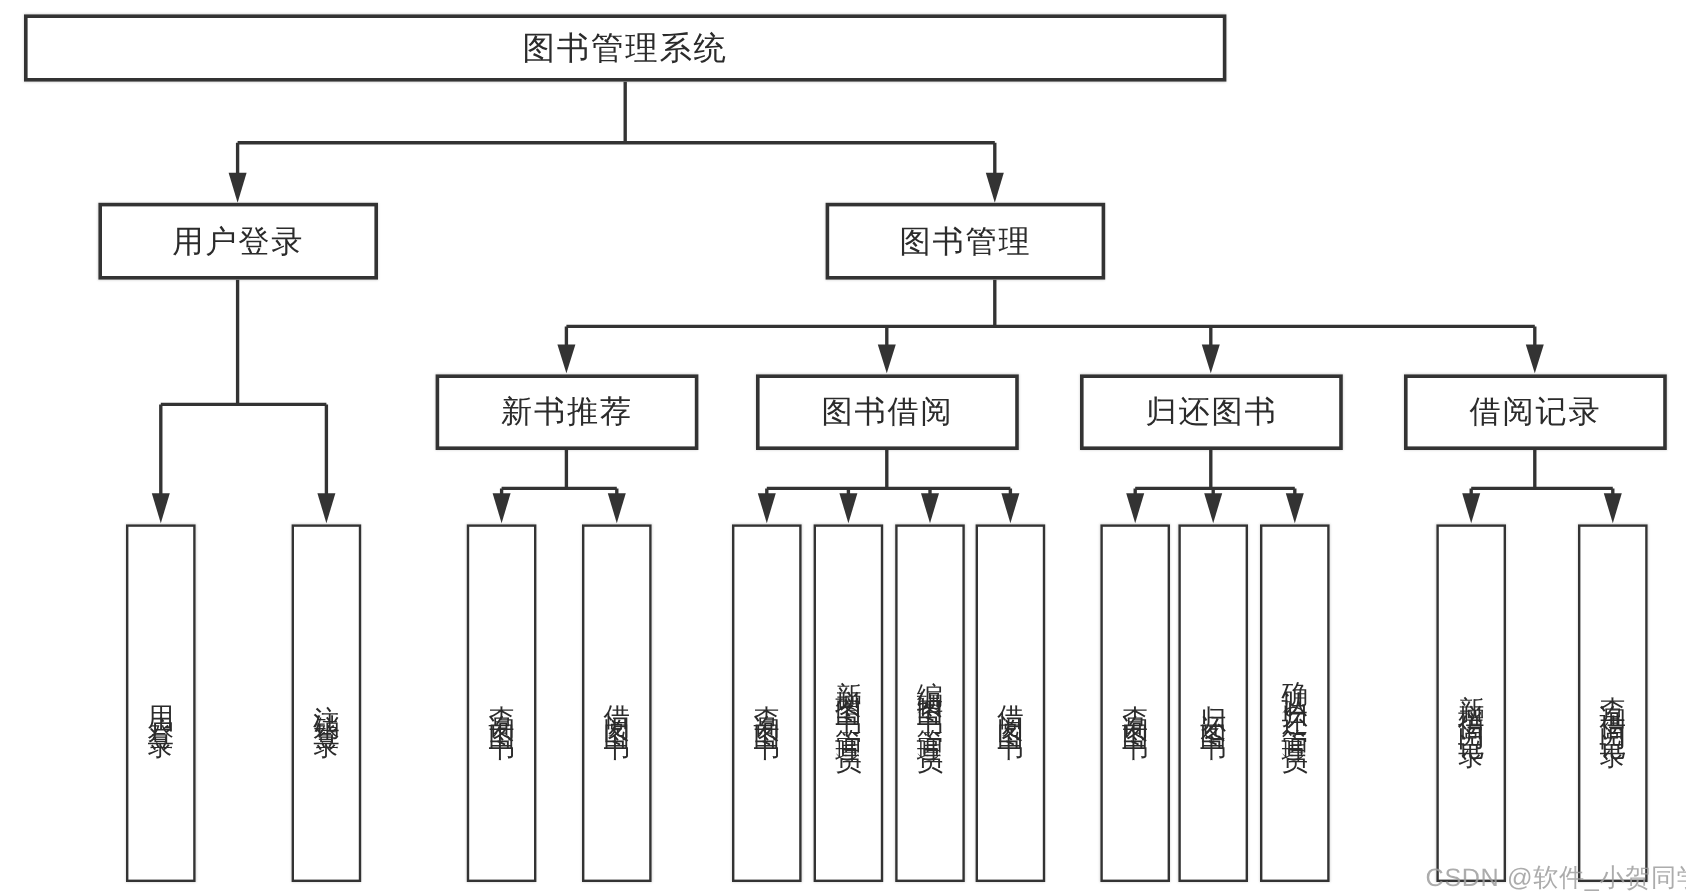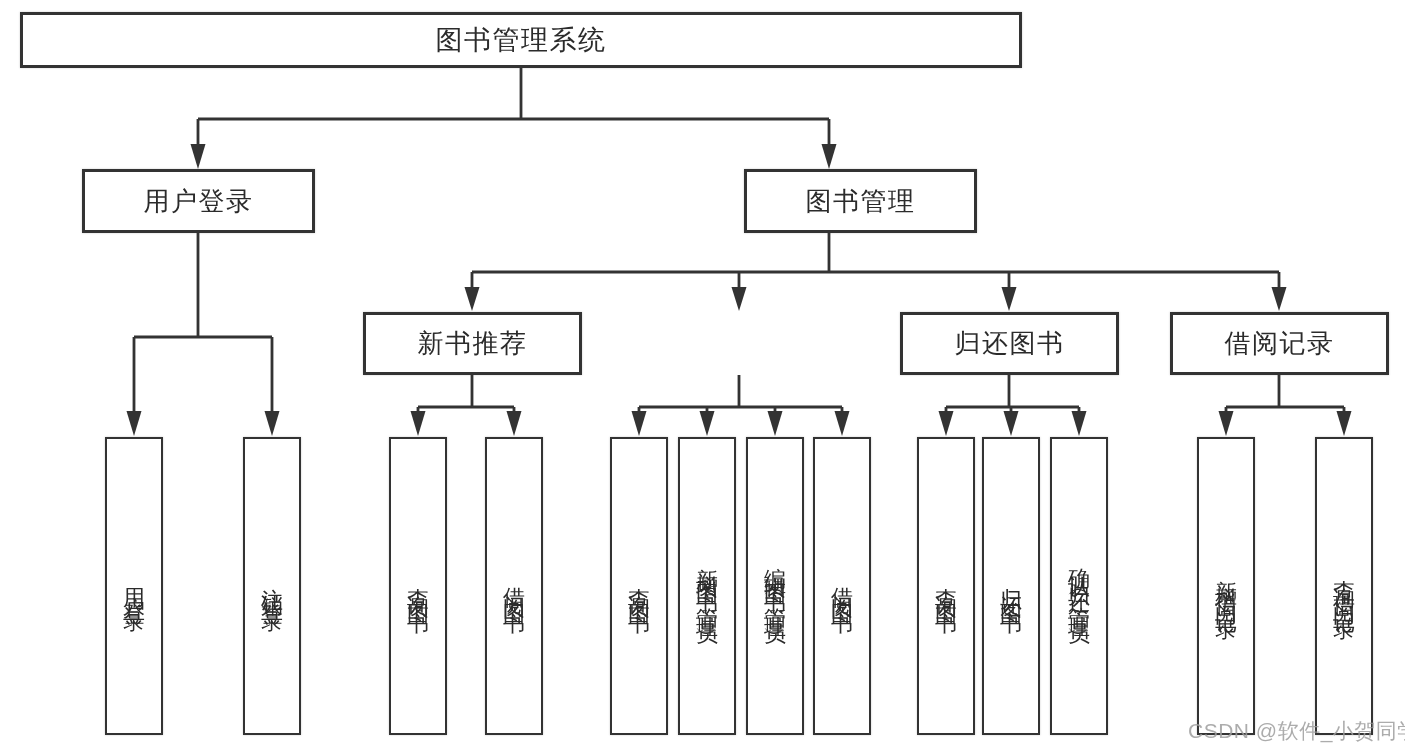--- a/index.html
+++ b/index.html
@@ -89,23 +89,24 @@
       <polygon points="1011,436 1003.5,411 1018.5,411"></polygon>
       <polygon points="1079,436 1071.5,411 1086.5,411"></polygon>
       <polygon points="1226,436 1218.5,411 1233.5,411"></polygon>
       <polygon points="1344,436 1336.5,411 1351.5,411"></polygon>
     </g>
   </svg>
 
   <div class="box hbox root">图书管理系统</div>
 
   <div class="box hbox lv2" style="left:82px;">用户登录</div>
-  <div class="box hbox lv2" style="left:744px;">图书管理</div>
+  <div class="box hbox lv2" style="left:688px;">图书管理</div>
 
   <div class="box hbox lv3" style="left:363px;">新书推荐</div>
+  <div class="box hbox lv3" style="left:630px;">图书借阅</div>
   <div class="box hbox lv3" style="left:900px;">归还图书</div>
   <div class="box hbox lv3" style="left:1170px;">借阅记录</div>
 
   <div class="box lv4" style="left:105px;">
     <span class="vtxt">用户登录</span>
   </div>
   <div class="box lv4" style="left:243px;">
     <span class="vtxt">注销登录</span>
   </div>
   <div class="box lv4" style="left:389px;">

